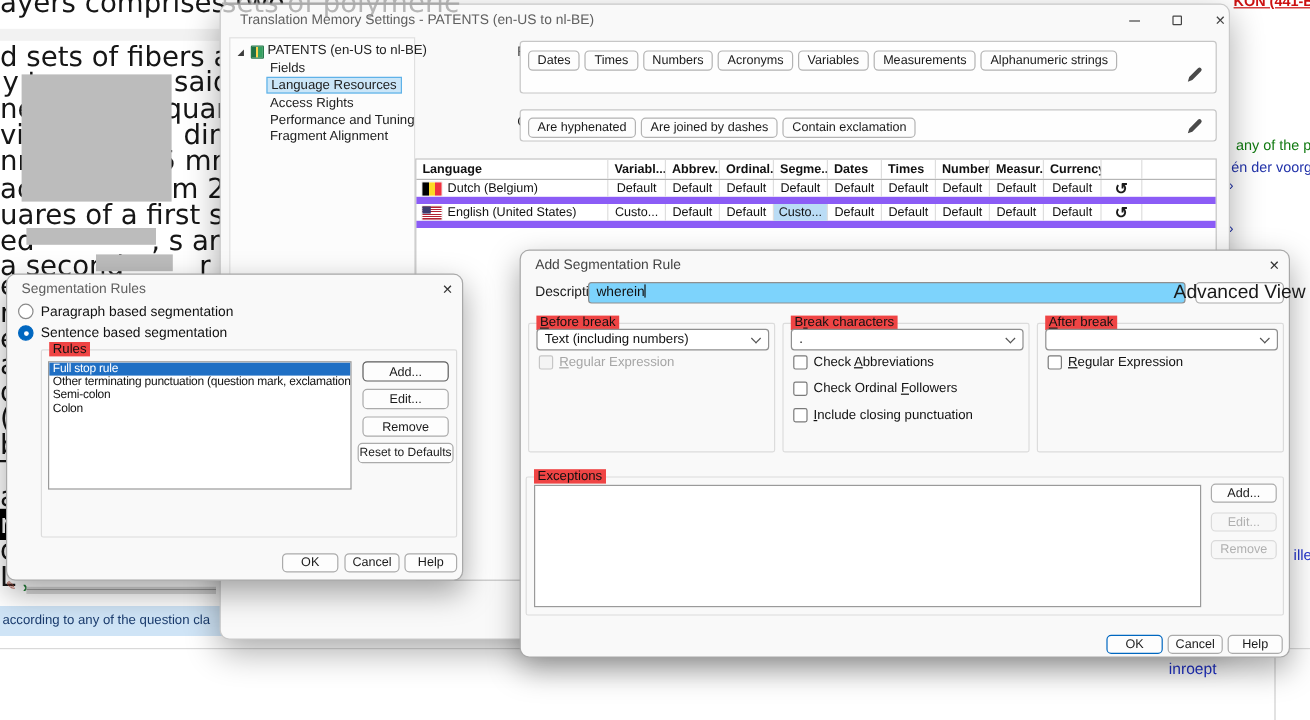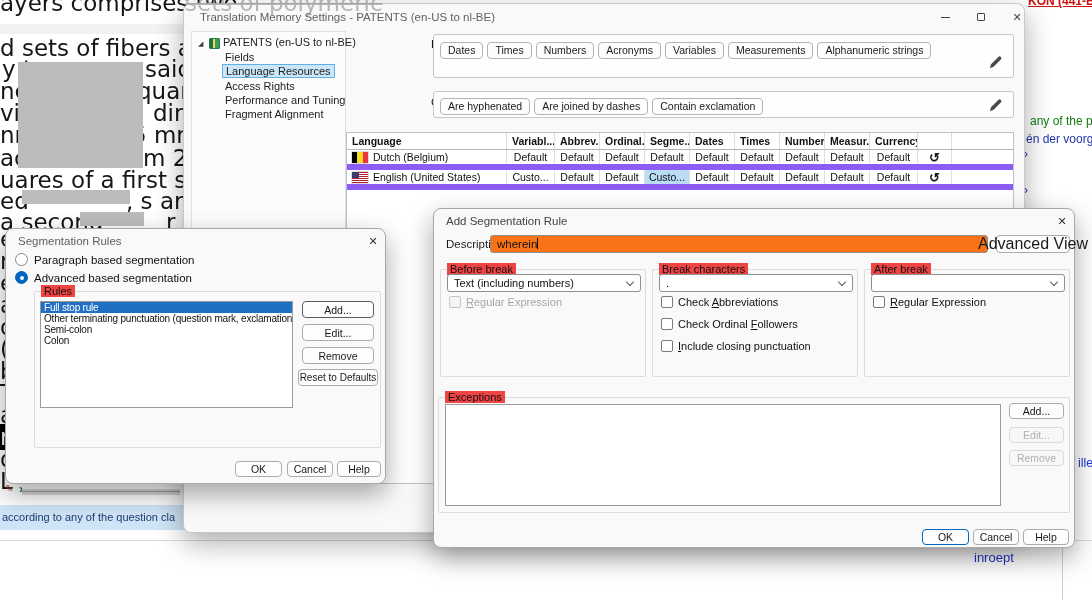--- a/index.html
+++ b/index.html
@@ -53,21 +53,21 @@
   .glabel{position:absolute;top:-7px;left:6px;background:#ef4444;padding:0 3px;font-size:11px;color:#111;white-space:nowrap}
   .radio{position:absolute;width:13px;height:13px;border:1px solid #8a8a8a;border-radius:50%;background:#fff}
   .radio.sel{background:#0067c0;border-color:#0067c0}
   .radio.sel::after{content:"";position:absolute;left:3.5px;top:3.5px;width:4px;height:4px;background:#fff;border-radius:50%}
   .rlabel{position:absolute;font-size:11.5px;color:#111;white-space:nowrap}
 
   .listbox{position:absolute;background:#fff;border:1px solid #9a9a9a;overflow:hidden}
   .li{height:11px;line-height:11px;font-size:10px;letter-spacing:-.2px;padding:0 3px;white-space:nowrap;color:#111}
   .li.sel{background:#1f6fc4;color:#fff}
 
-  .input{position:absolute;background:#f97316;border:1px solid #8f8f8f;border-radius:3px;font-size:11.5px;
+  .input{position:absolute;background:#7dd3fc;border:1px solid #8f8f8f;border-radius:3px;font-size:11.5px;
          line-height:16px;padding:0 6px;color:#111;white-space:nowrap;overflow:hidden}
   .caret{display:inline-block;width:1px;height:11px;background:#111;vertical-align:-1px}
 
   
   .tree{position:absolute;background:#fcfcfc;border:1px solid #e0e0e0}
   .titem{position:absolute;font-size:11px;color:#222;white-space:nowrap}
   .titem.sel{background:#cbe6f8;border:1px solid #5fb2e8;padding:0 3px;line-height:12px}
   .tm-icon{position:absolute;width:11px;height:11px;border:1px solid #267a4b;
            background:linear-gradient(90deg,#1e7145 0 3px,#ffd34d 3px 5px,#34a161 5px);border-radius:1px}
   .expand{position:absolute;font-size:7px;color:#3c3c3c}
@@ -260,21 +260,21 @@
 
   <div class="dlg" style="left:5px;top:228px;width:381px;height:256px;z-index:20">
     <div class="dlg-title" style="left:12px;top:6px">Segmentation Rules</div>
     <div class="x-btn" style="left:359px;top:4px">
         <span>✕</span>
       </div>
 
     <span class="radio" style="left:9px;top:24px"></span>
     <span class="rlabel" style="left:28px;top:25px">Paragraph based segmentation</span>
     <span class="radio sel" style="left:9px;top:42px"></span>
-    <span class="rlabel" style="left:28px;top:43px">Advanced based segmentation</span>
+    <span class="rlabel" style="left:28px;top:43px">Sentence based segmentation</span>
 
     <div class="group" style="left:28px;top:62px;width:347px;height:157px">
       <span class="glabel">Rules</span>
       <div class="listbox" style="left:5px;top:9px;width:253px;height:107px">
         <div class="li sel">Full stop rule</div>
         <div class="li">Other terminating punctuation (question mark, exclamation mark)</div>
         <div class="li">Semi-colon</div>
         <div class="li">Colon</div>
       </div>
       <div class="btn strong" style="left:267px;top:9px;width:72px;height:17px">Add...</div>

